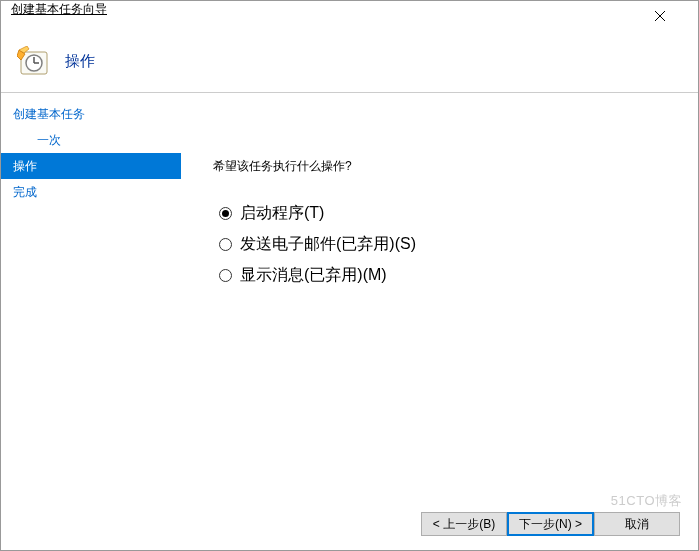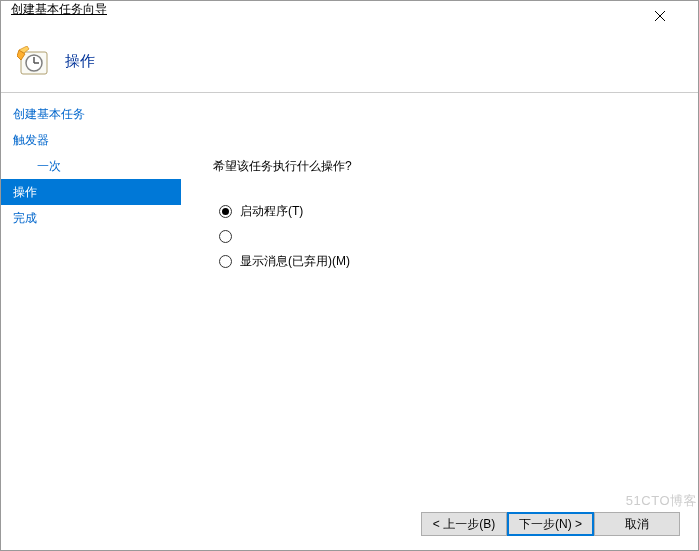--- a/index.html
+++ b/index.html
@@ -113,21 +113,21 @@
       flex-shrink: 0;
     }
     .radio-circle.checked::after {
       content: "";
       width: 7px;
       height: 7px;
       background: #000;
       border-radius: 50%;
     }
     .radio-label {
-      font-size: 12px;
+      font-size: 16px;
     }
     .button-bar {
       position: absolute;
       bottom: 14px;
       right: 18px;
       display: flex;
     }
     .btn {
       min-width: 86px;
       height: 24px;
@@ -137,21 +137,21 @@
       cursor: pointer;
       padding: 0 10px;
       font-family: inherit;
     }
     .btn.default {
       border: 2px solid #0078d7;
     }
     .watermark {
       position: absolute;
       bottom: 40px;
-      right: 1px;
+      right: 16px;
       color: #ccc;
       font-size: 13px;
       letter-spacing: 0.5px;
       pointer-events: none;
     }
   </style>
 </head>
 <body>
 
 <div class="title-bar">
@@ -174,34 +174,34 @@
       <path d="M 2 4 L 8 8 L 4 14 L 0 10 Z" fill="#ffb030" stroke="#cc7700" stroke-width="0.8"></path>
       <path d="M 2 4 L 10 0 L 12 3 L 7 7 Z" fill="#ffd060" stroke="#cc7700" stroke-width="0.6"></path>
     </svg>
   </div>
   <div class="header-title">操作</div>
 </div>
 
 <div class="content-area">
   <div class="sidebar" id="sidebar">
       <div class="sidebar-item">创建基本任务</div>
-      <div class="sidebar-item">触发器</div>
       <div class="sidebar-item indent">一次</div>
       <div class="sidebar-item selected">操作</div>
       <div class="sidebar-item">完成</div>
     </div>
   <div class="main-panel">
     <div class="question-text">希望该任务执行什么操作?</div>
     <div class="radio-group" id="radio-group">
         <div class="radio-row">
           <span class="radio-circle checked"></span>
           <span class="radio-label">启动程序(T)</span>
         </div>
         <div class="radio-row">
           <span class="radio-circle"></span>
+          <span class="radio-label">发送电子邮件(已弃用)(S)</span>
         </div>
         <div class="radio-row">
           <span class="radio-circle"></span>
           <span class="radio-label">显示消息(已弃用)(M)</span>
         </div>
       </div>
   </div>
 </div>
 
 <div class="watermark">51CTO博客</div>

